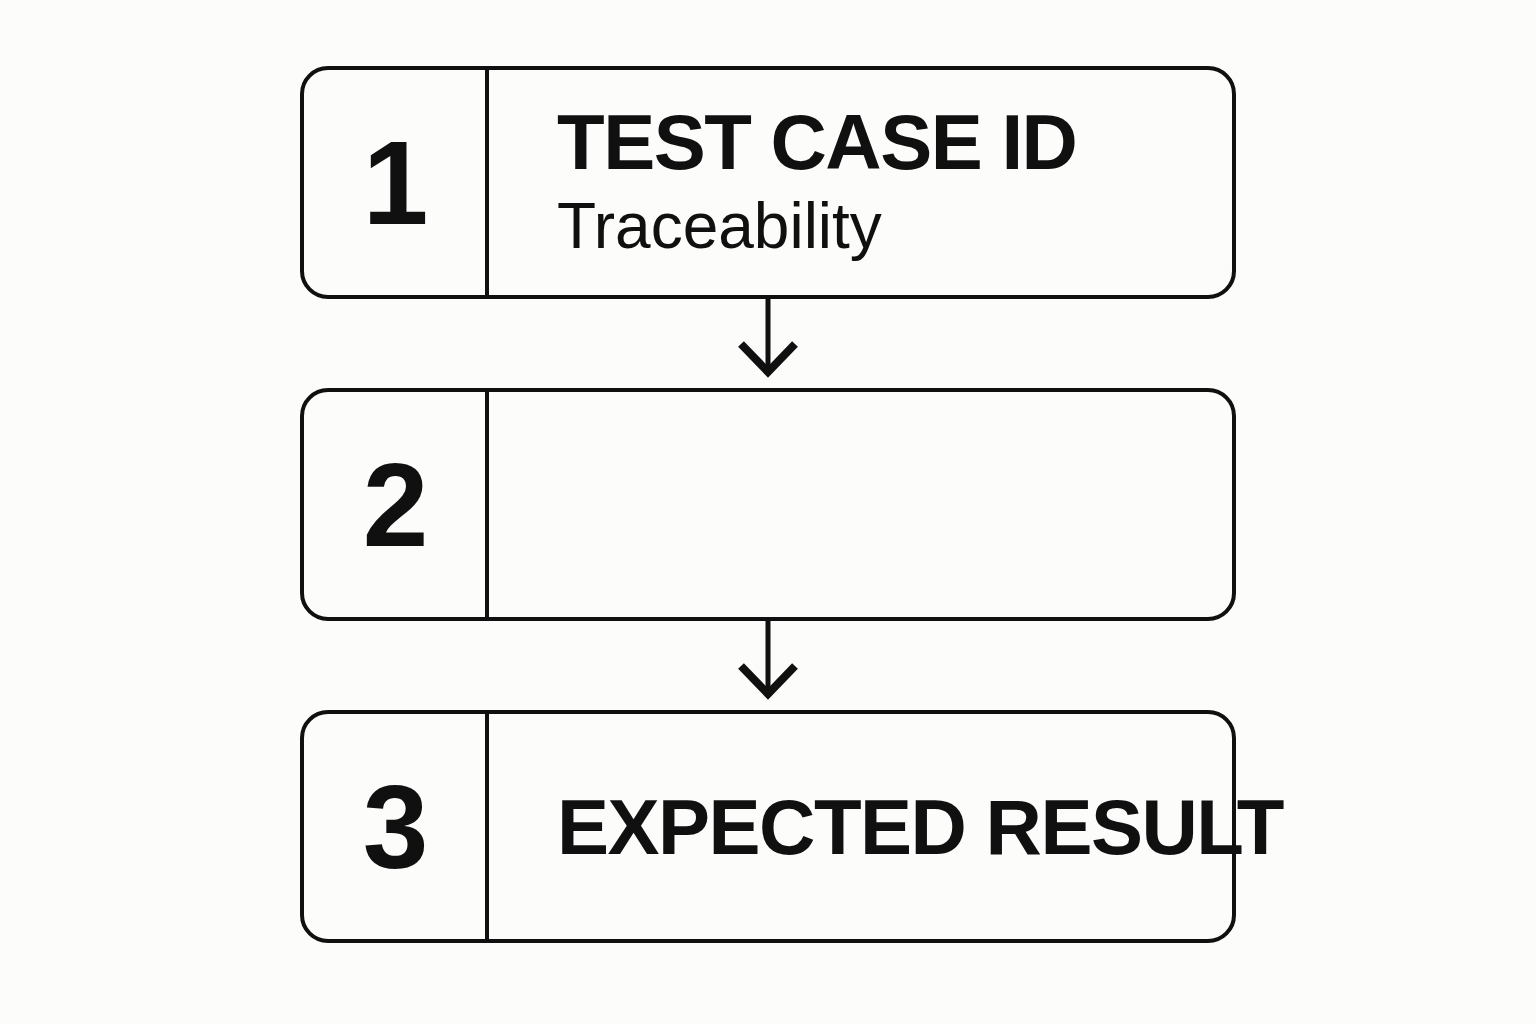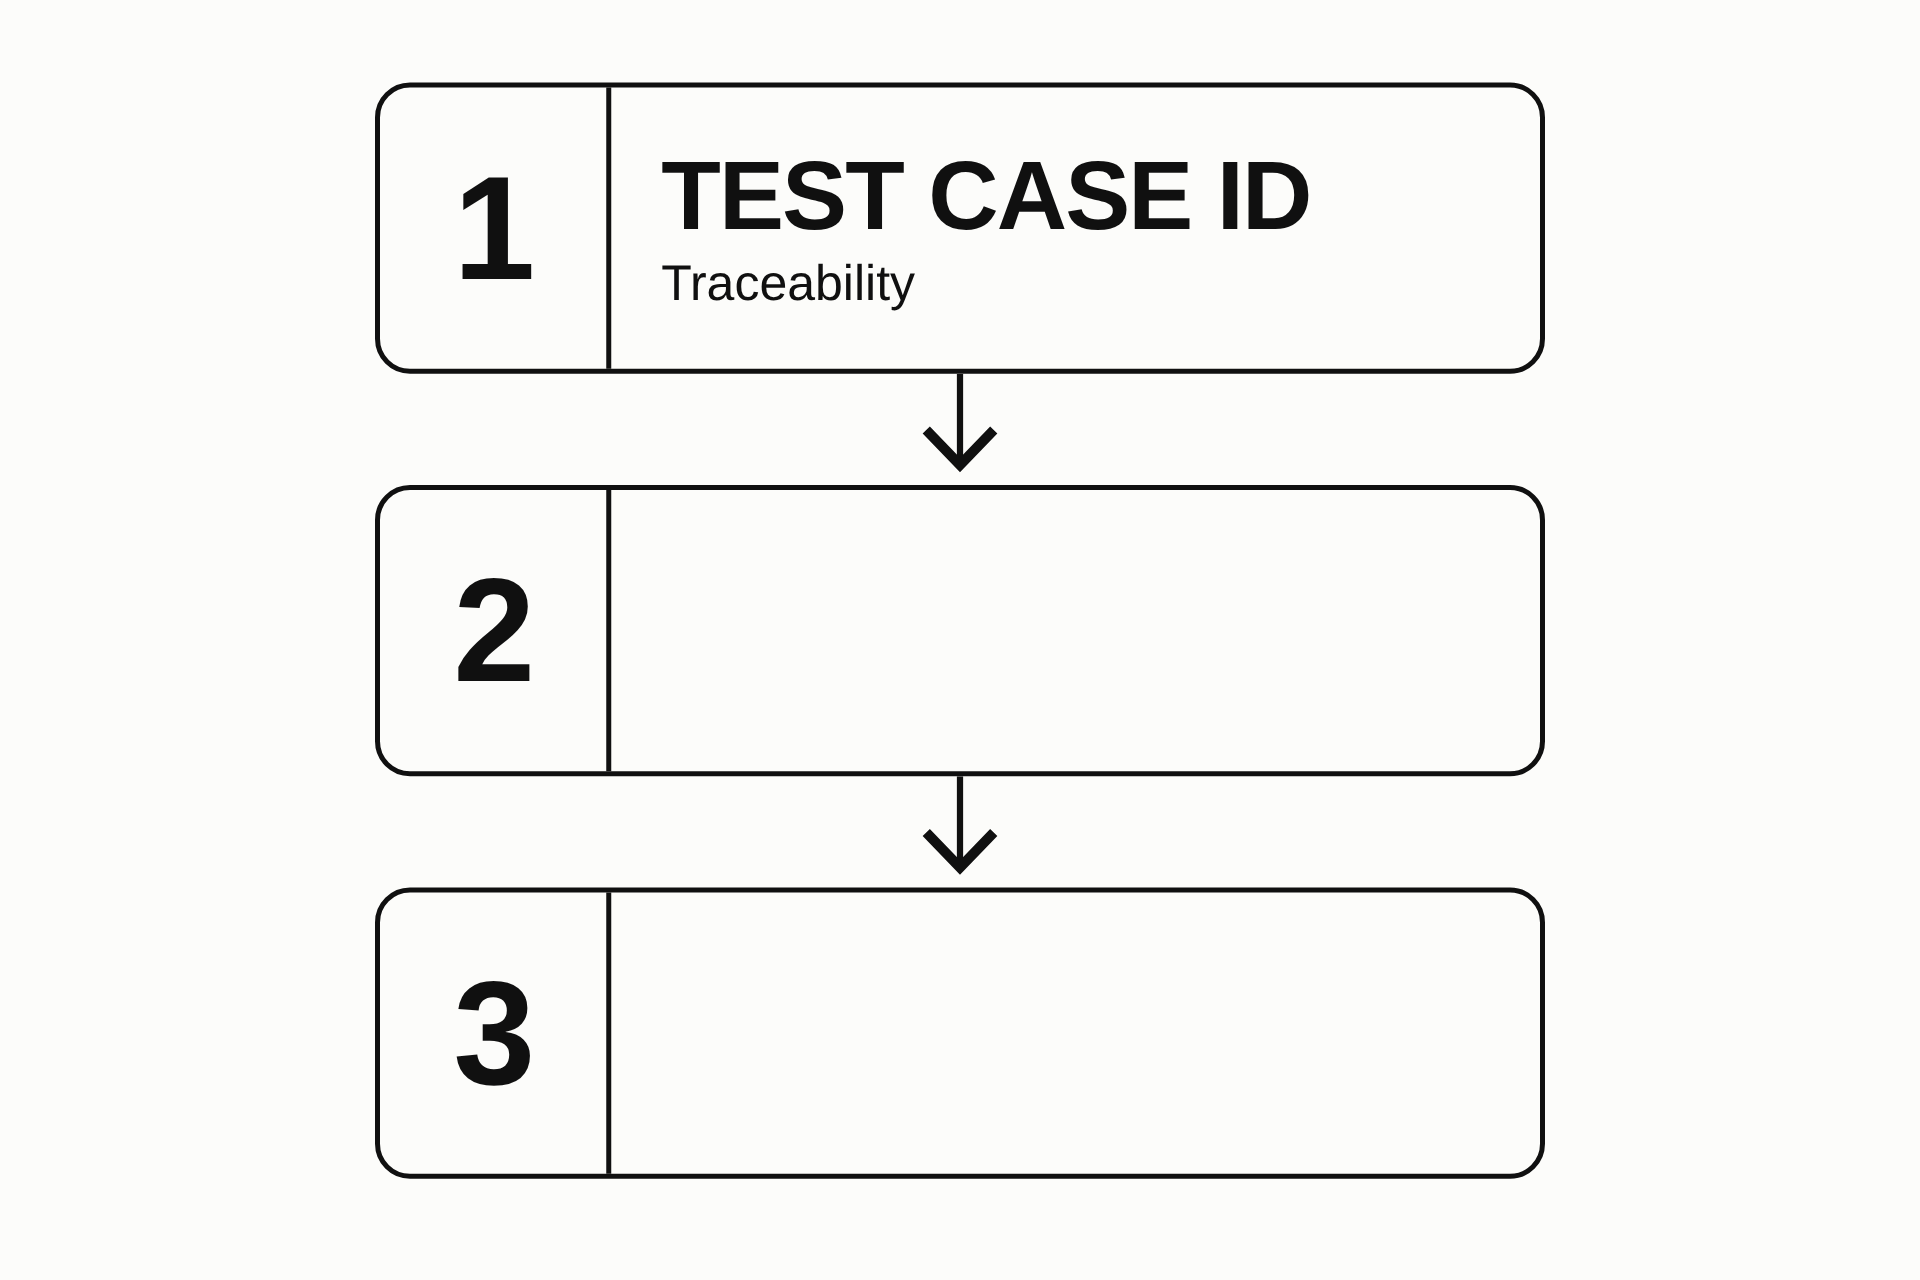--- a/index.html
+++ b/index.html
@@ -49,35 +49,35 @@
     font-size: 118px;
     font-weight: 800;
     line-height: 1;
     letter-spacing: -2px;
   }
   .content-cell {
     flex: 1 1 auto;
     display: flex;
     flex-direction: column;
     justify-content: center;
-    padding-left: 40px;
+    padding-left: 68px;
     padding-right: 20px;
     min-width: 0;
   }
   .title {
     margin: 0;
     font-size: 78px;
     font-weight: 800;
     line-height: 1.0;
     letter-spacing: -1.5px;
     white-space: nowrap;
   }
   .subtitle {
     margin: 10px 0 0 0;
-    font-size: 40px;
+    font-size: 64px;
     font-weight: 400;
     line-height: 1.1;
     white-space: nowrap;
   }
   .arrow {
     display: block;
     flex: 0 0 auto;
   }
 </style>
 </head>
@@ -112,17 +112,18 @@
     <svg class="arrow" width="80" height="89" viewBox="0 0 80 89" aria-hidden="true">
       <line x1="40" y1="0" x2="40" y2="70" stroke="#101010" stroke-width="5"></line>
       <polyline points="13,45 40,73 67,45" fill="none" stroke="#101010" stroke-width="8"></polyline>
     </svg>
 
     <section class="card">
       <div class="num-cell">
         <span class="num">3</span>
       </div>
       <div class="content-cell">
+        <h2 class="title">EXPECTED RESULT</h2>
       </div>
     </section>
 
   </div>
 </div>
 
 </body></html>

